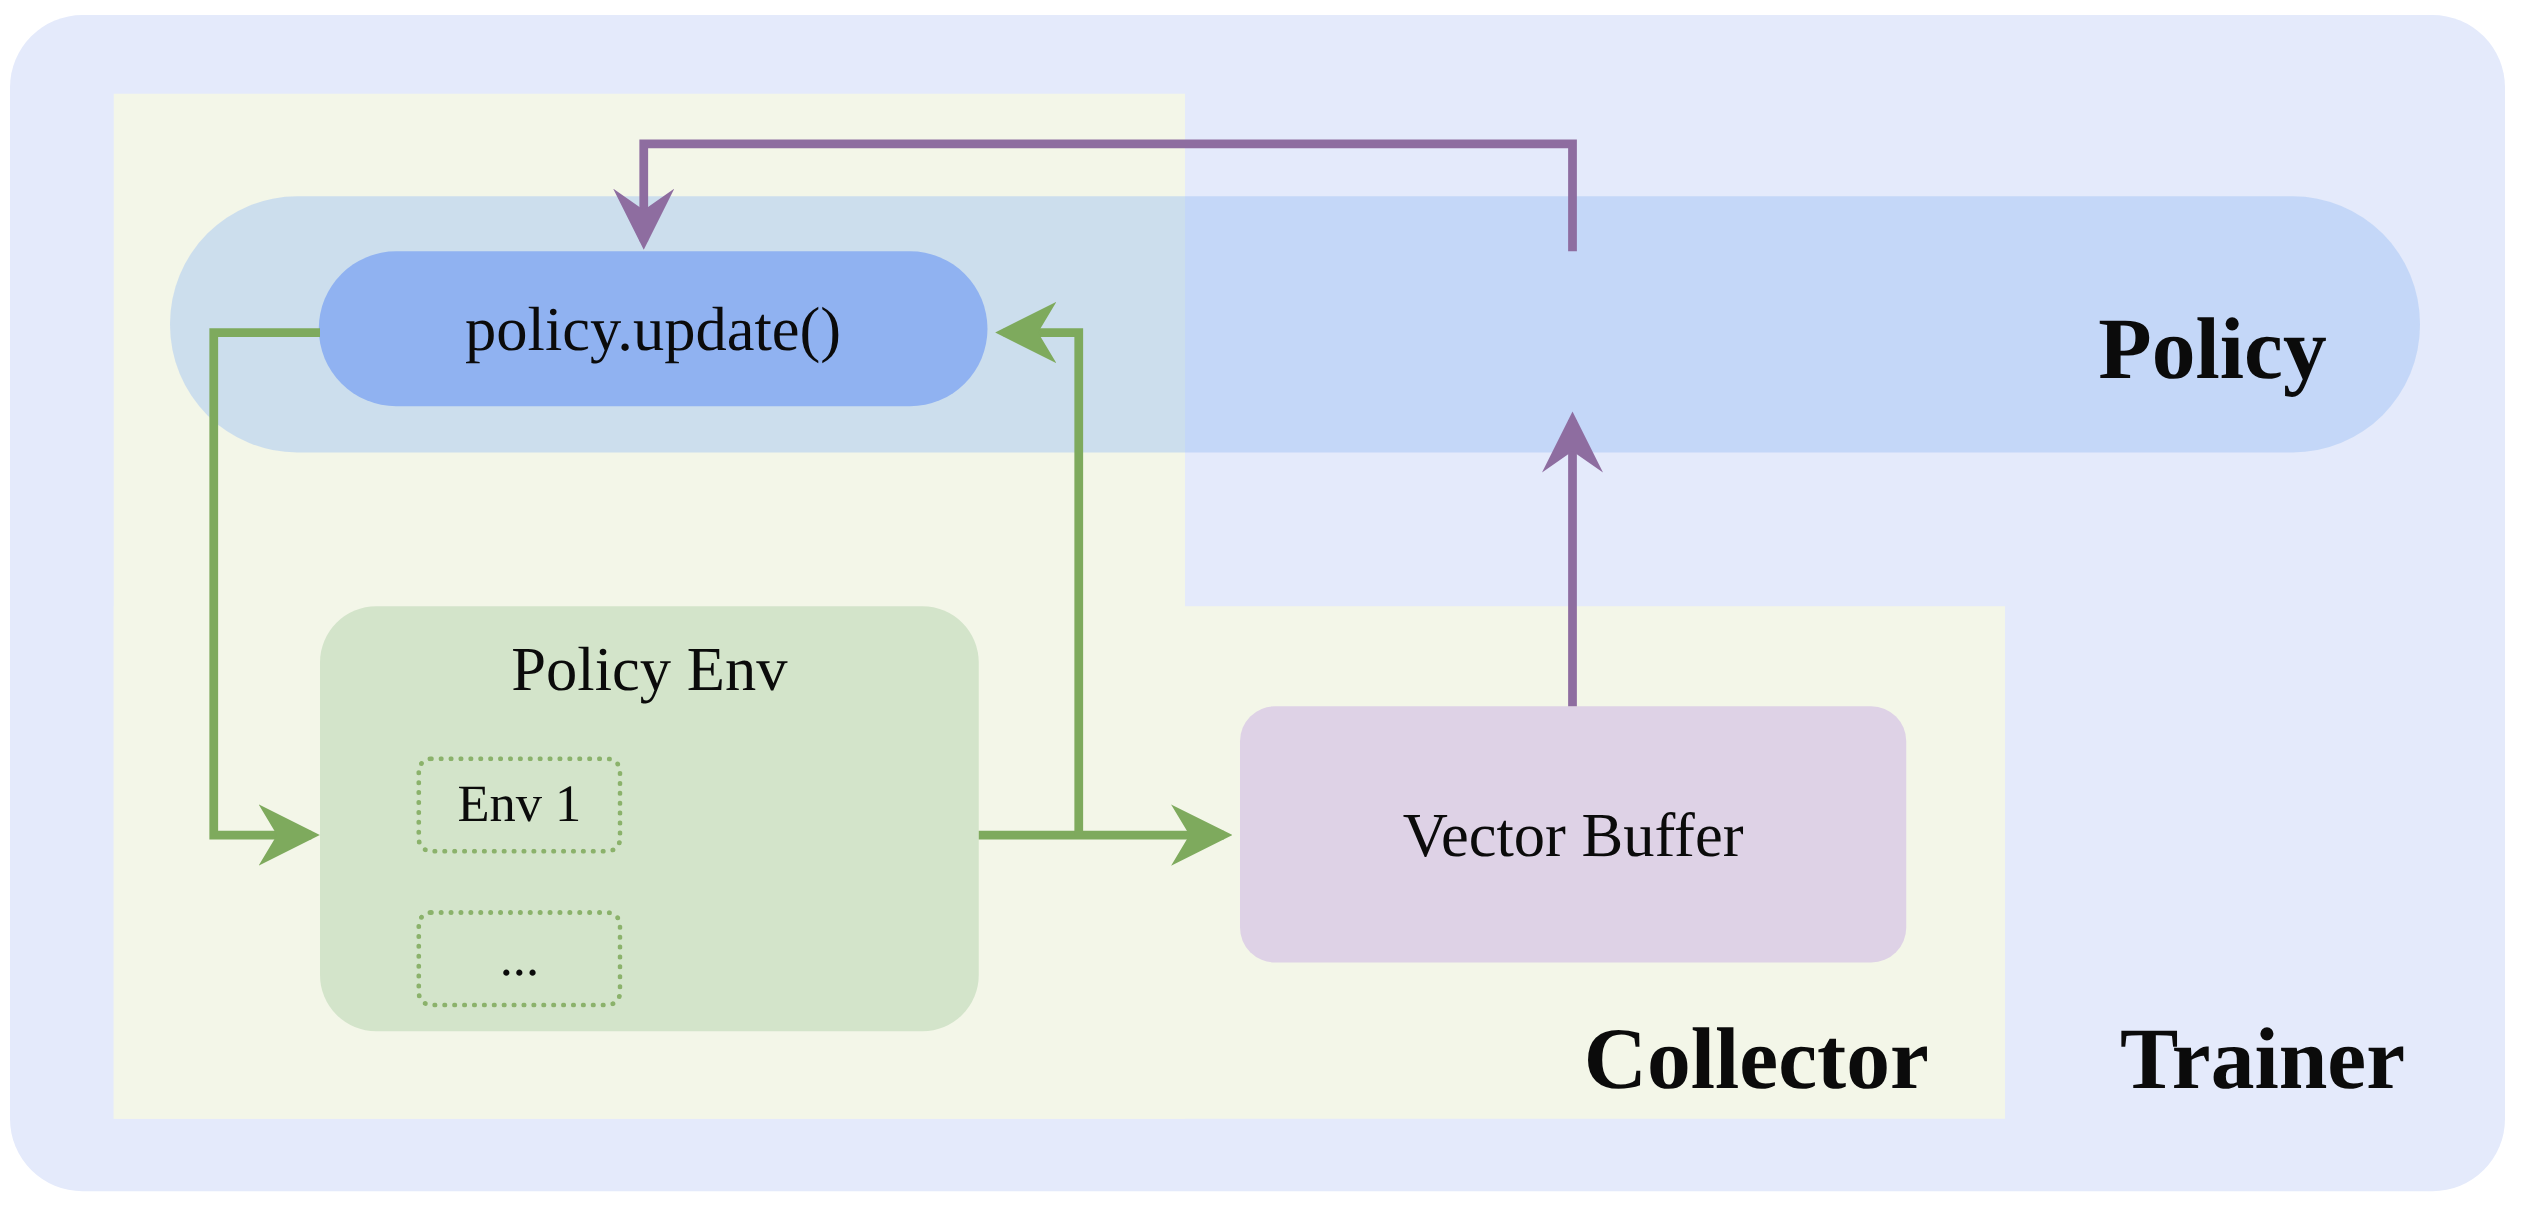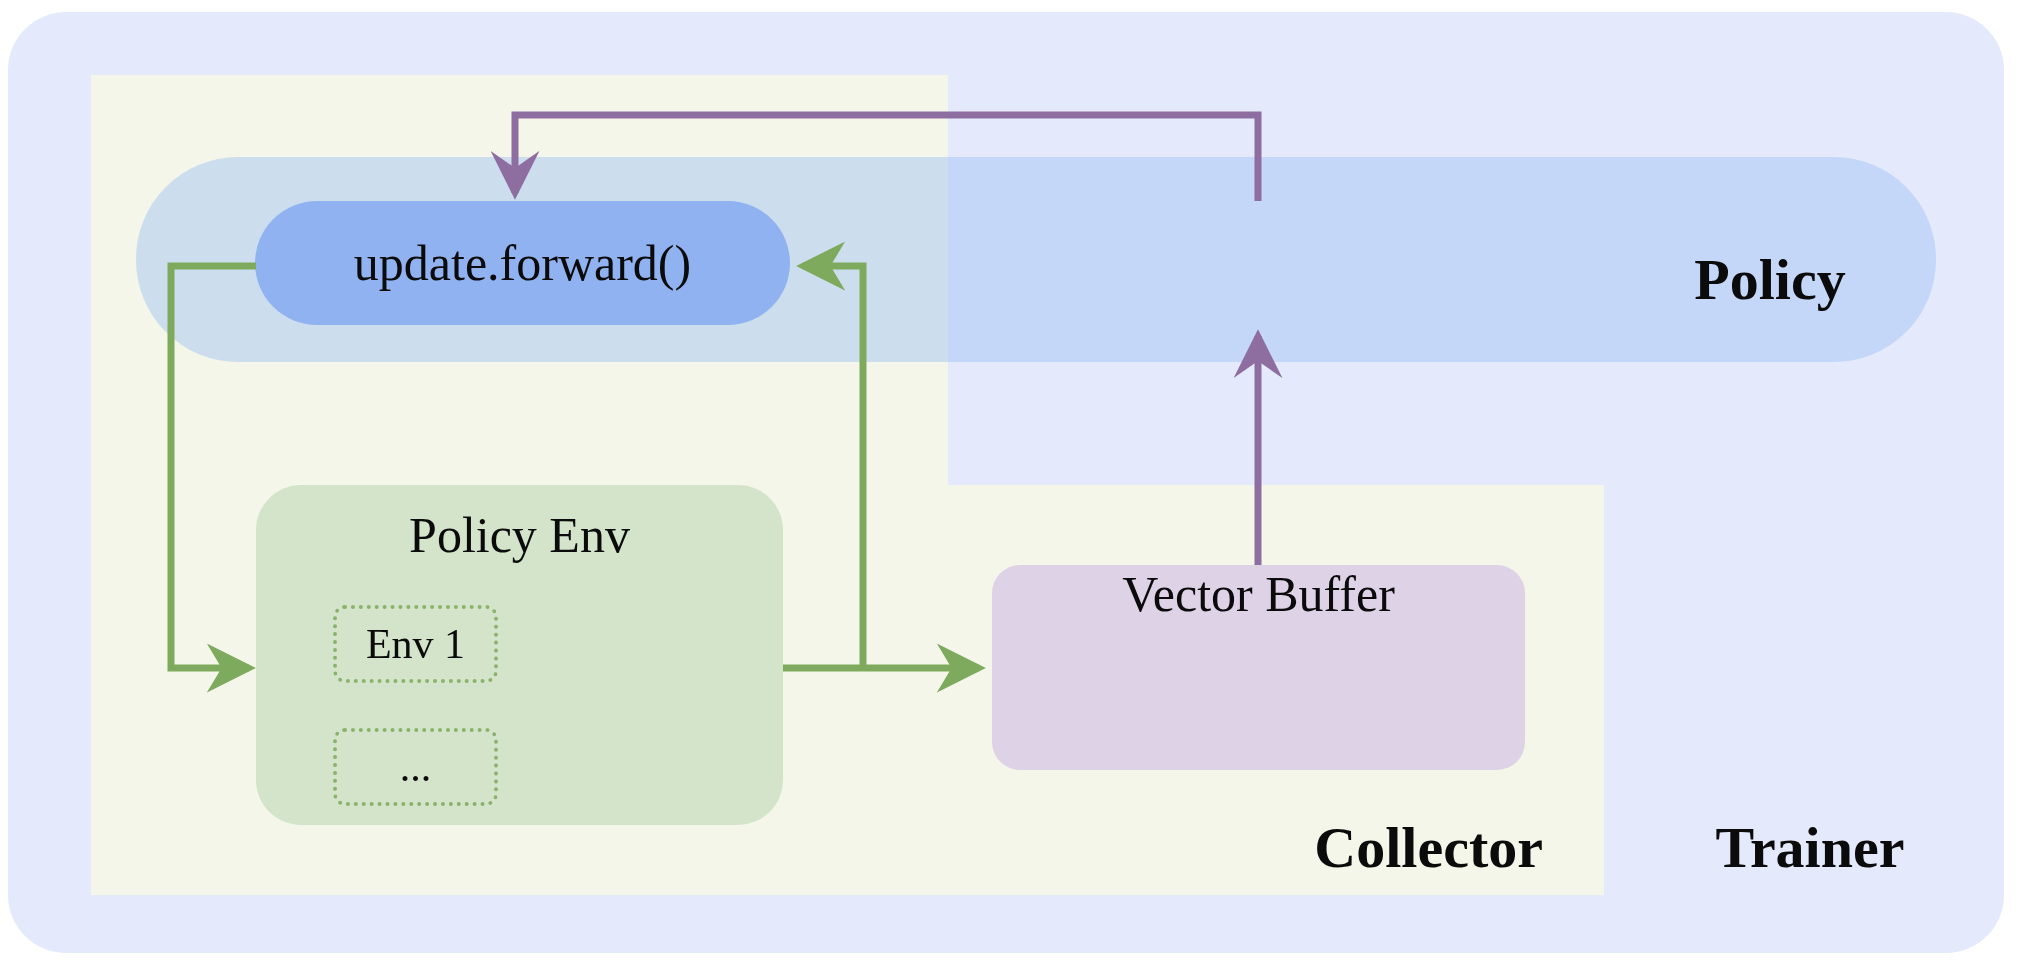--- a/index.html
+++ b/index.html
@@ -23,21 +23,21 @@
     background:rgba(158,192,244,0.45);border-radius:102px;
   }
   .pill{
     background:#90b2f1;border-radius:62px;
     display:flex;align-items:center;justify-content:center;
     font-size:50px;
   }
   .pill-forward{left:255px;top:201px;width:535px;height:124px;}
   .pill-update{left:993px;top:201px;width:537px;height:124px;}
   .big-label{
-    font-weight:bold;font-size:58px;line-height:66px;height:66px;
+    font-weight:bold;font-size:70px;line-height:66px;height:66px;
     display:block;white-space:nowrap;
   }
   .policy-label{left:1640px;top:247px;width:260px;text-align:center;}
   .collector-label{left:1233px;top:815px;width:310px;text-align:right;}
   .trainer-label{left:1690px;top:815px;width:240px;text-align:center;}
   .env-box{
     left:256px;top:485px;width:527px;height:340px;
     background:#d3e4ca;border-radius:45px;
   }
   .env-title{
@@ -49,21 +49,21 @@
     display:flex;align-items:center;justify-content:center;
     font-size:42px;
   }
   .cell-1{left:333px;top:605px;width:165px;height:78px;}
   .cell-2{left:540px;top:605px;width:163px;height:78px;}
   .cell-3{left:333px;top:728px;width:165px;height:78px;}
   .cell-4{left:540px;top:728px;width:163px;height:78px;}
   .buffer-box{
     left:992px;top:565px;width:533px;height:205px;
     background:#ded2e6;border-radius:28px;
-    display:flex;justify-content:center;
+    display:flex;align-items:center;justify-content:center;
     font-size:50px;
   }
   .arrows{left:0;top:0;width:2020px;height:965px;pointer-events:none;}
   .arrow{fill:none;stroke-width:7;stroke-linejoin:miter;}
   .arrow-green{stroke:#7eaa5d;}
   .arrow-purple{stroke:#8e6da0;}
 </style>
 </head>
 <body>
 
@@ -83,21 +83,21 @@
   </div>
   <div class="abs env-cell cell-3">
     <span>...</span>
   </div>
 
   <div class="abs buffer-box">
     <span>Vector Buffer</span>
   </div>
 
   <div class="abs pill pill-forward">
-    <span>update.forward()</span>
+    <span>policy.update()</span>
   </div>
 
   <div class="abs big-label policy-label">Policy</div>
   <div class="abs big-label trainer-label">Trainer</div>
   <div class="abs big-label collector-label">Collector</div>
 
   <svg class="abs arrows" width="2020" height="965" viewBox="0 0 2020 965" xmlns="http://www.w3.org/2000/svg">
     <defs>
       <marker id="ah-green" viewBox="0 0 10 10" refX="8.6" refY="5" markerWidth="7" markerHeight="7" orient="auto" markerUnits="strokeWidth">
         <path d="M0 0 L10 5 L0 10 L3 5 Z" fill="#7eaa5d"></path>

